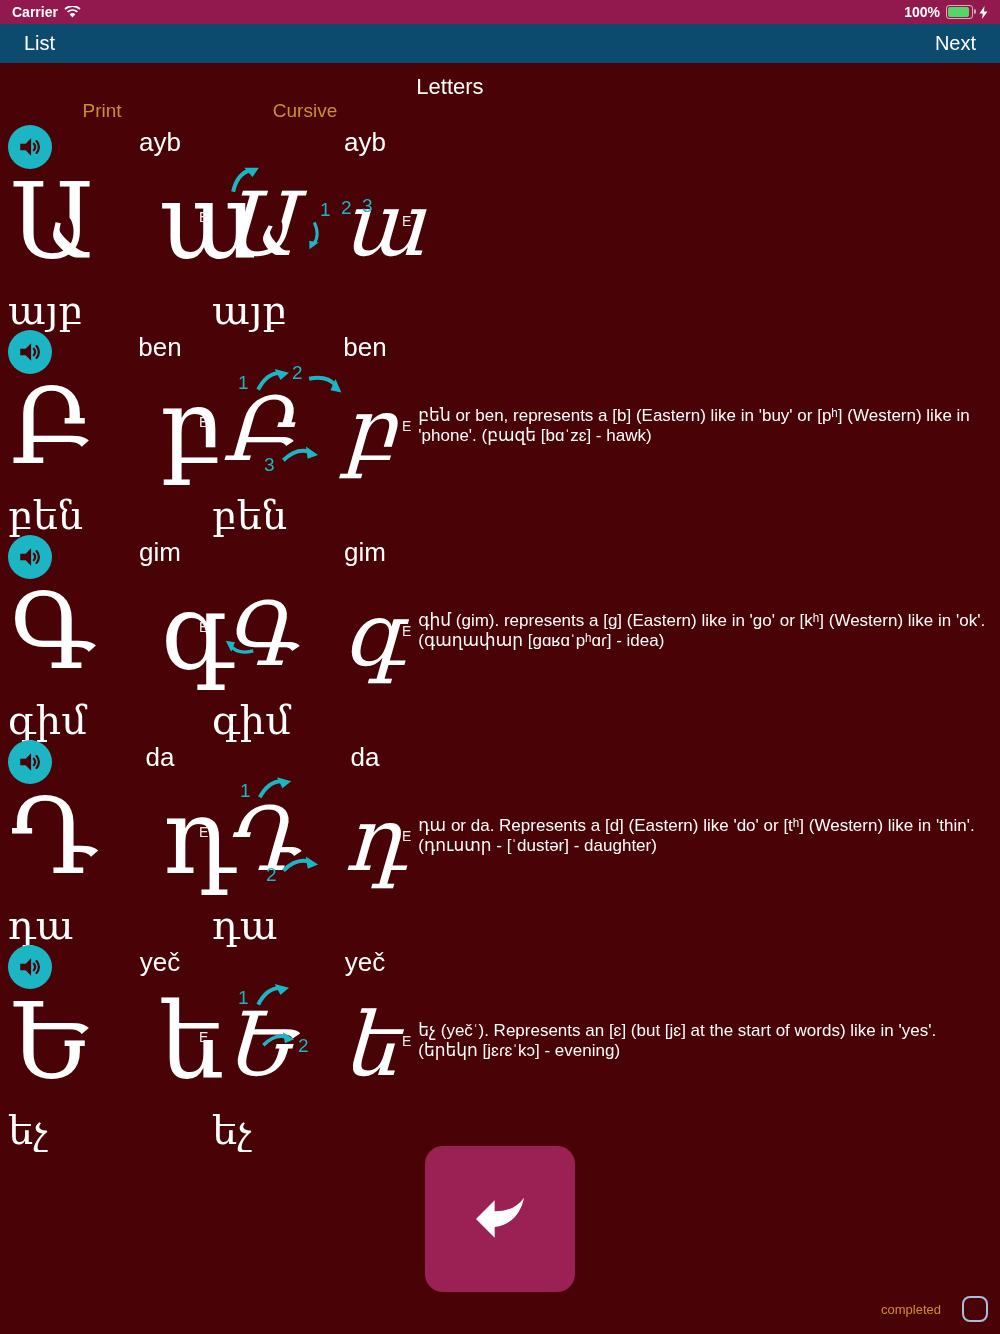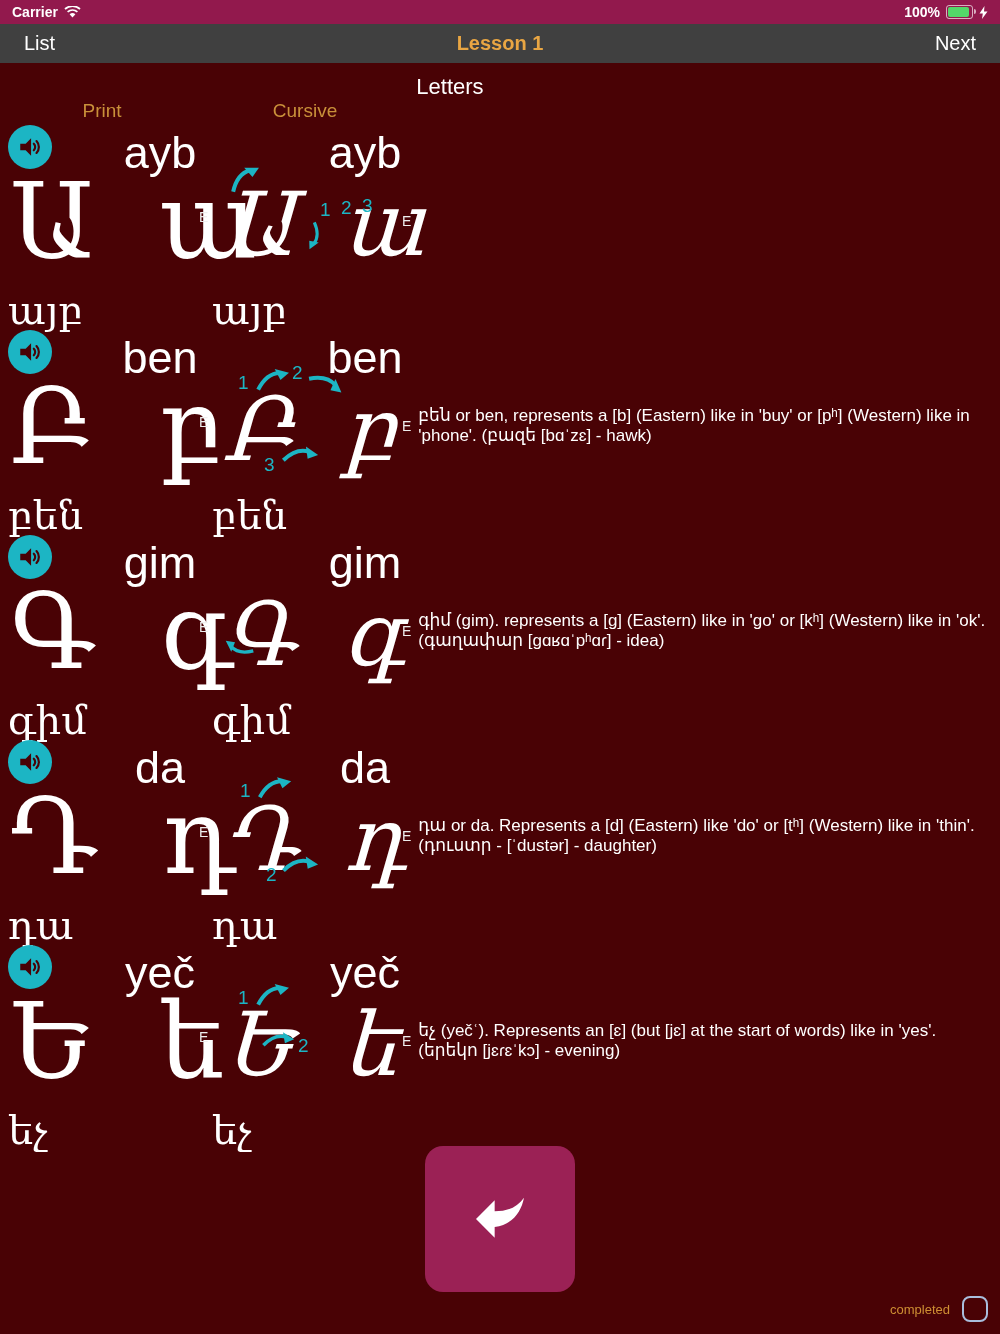--- a/index.html
+++ b/index.html
@@ -11,52 +11,52 @@
   
   .statusbar{position:absolute;left:0;top:0;width:1000px;height:24px;background:#92194D;
     display:flex;align-items:center;justify-content:space-between;padding:9px 12px;box-sizing:border-box;
     font-size:14px;font-weight:600;}
   .sb-left,.sb-right{display:flex;align-items:center;gap:6px;}
   .sb-time{position:absolute;left:0;right:0;text-align:center;font-weight:700;font-size:14px;}
   .batt{position:relative;width:25px;height:12px;border:1px solid rgba(255,255,255,.65);border-radius:3px;}
   .batt .fill{position:absolute;left:1px;top:1px;bottom:1px;width:21px;background:#53D769;border-radius:2px;}
   .batt .nub{position:absolute;right:-4px;top:3px;width:2px;height:5px;background:rgba(255,255,255,.65);border-radius:0 2px 2px 0;}
   
-  .navbar{position:absolute;left:0;top:24px;width:1000px;height:39px;background:#404040;
+  .navbar{position:absolute;left:0;top:24px;width:1000px;height:39px;background:#0c4a6e;
     display:flex;align-items:center;justify-content:space-between;padding:0 24px;box-sizing:border-box;font-size:20px;}
   .nav-title{position:absolute;left:0;right:0;text-align:center;color:#E9A643;font-weight:700;}
   .nav-btn{background:none;border:none;color:#fff;font-size:20px;font-family:inherit;padding:0;cursor:pointer;}
   
   .page-title{position:absolute;top:74px;left:0;width:900px;text-align:center;font-size:22px;}
   .col-label{position:absolute;top:100px;width:100px;text-align:center;font-size:19px;color:#C9903A;}
   .col-print{left:52px;} .col-cursive{left:255px;}
   
   .row{position:absolute;left:0;width:1000px;height:205px;}
   .audio{position:absolute;left:8px;top:0;width:44px;height:44px;border-radius:50%;
     background:#1CB5C4;border:none;display:flex;align-items:center;justify-content:center;cursor:pointer;padding:0;}
-  .pname,.cname{position:absolute;top:2px;width:200px;text-align:center;font-size:45px;color:#fff;}
+  .pname,.cname{position:absolute;top:2px;width:200px;text-align:center;font-size:26px;color:#fff;}
   .pname{left:60px;} .cname{left:265px;}
   .bigL{position:absolute;left:10px;top:38px;font-family:"DejaVu Serif",serif;font-size:104px;
     line-height:1.15;letter-spacing:16px;white-space:nowrap;}
   .eclip{position:absolute;left:199px;top:84px;font-size:14px;color:#eee;}
   .cblock{position:absolute;left:228px;top:40px;width:175px;height:125px;}
   .cletters{position:absolute;left:2px;top:12px;font-family:"DejaVu Serif",serif;font-size:88px;
     line-height:1.1;letter-spacing:10px;transform:skewX(-16deg);white-space:nowrap;}
   .snum{position:absolute;color:#1CB5C4;font-size:19px;font-weight:500;}
   .arrow{position:absolute;color:#1CB5C4;width:36px;height:18px;overflow:visible;}
   .aname{position:absolute;top:161px;font-family:"DejaVu Serif",serif;font-size:40px;line-height:1.2;text-align:center;}
   .a-print{left:8px;} .a-cursive{left:212px;}
   .descwrap{position:absolute;left:402px;top:38px;height:115px;right:6px;
     display:flex;align-items:center;gap:7px;}
   .eclip2{font-size:14px;color:#eee;flex:0 0 auto;}
   .desc{margin:0;font-size:17px;line-height:20px;max-width:580px;color:#fff;}
   
   .undo-btn{position:absolute;left:425px;top:1146px;width:150px;height:146px;border:none;cursor:pointer;
     border-radius:18px;background:#9B2155;display:flex;align-items:center;justify-content:center;}
-  .footer{position:absolute;right:12px;top:1292px;height:34px;display:flex;align-items:center;gap:12px;}
+  .footer{position:absolute;right:12px;top:1292px;height:34px;display:flex;align-items:center;gap:21px;}
   .completed-label{color:#CE8F33;font-size:13px;}
   .checkbox{width:26px;height:26px;border:2px solid #A9BEDC;border-radius:8px;background:transparent;cursor:pointer;}
 </style>
 </head>
 <body>
 
 <div id="screen">
 
   <div class="statusbar">
     <div class="sb-left">
@@ -74,21 +74,20 @@
           <span class="nub"></span>
         </span>
       <svg width="9" height="13" viewBox="0 0 9 13">
         <polygon points="5.5,0 0.5,7.5 3.8,7.5 3,13 8.5,5.5 5,5.5" fill="#fff"></polygon>
       </svg>
     </div>
   </div>
 
   <div class="navbar">
     <button class="nav-btn">List</button>
-    <div class="nav-title">Lesson 1</div>
     <button class="nav-btn">Next</button>
   </div>
 
   <div class="page-title">Letters</div>
   <div class="col-label col-print">Print</div>
   <div class="col-label col-cursive">Cursive</div>
 
   <section class="row" style="top:125px">
     <button class="audio">
       <svg width="26" height="26" viewBox="0 0 24 24">

